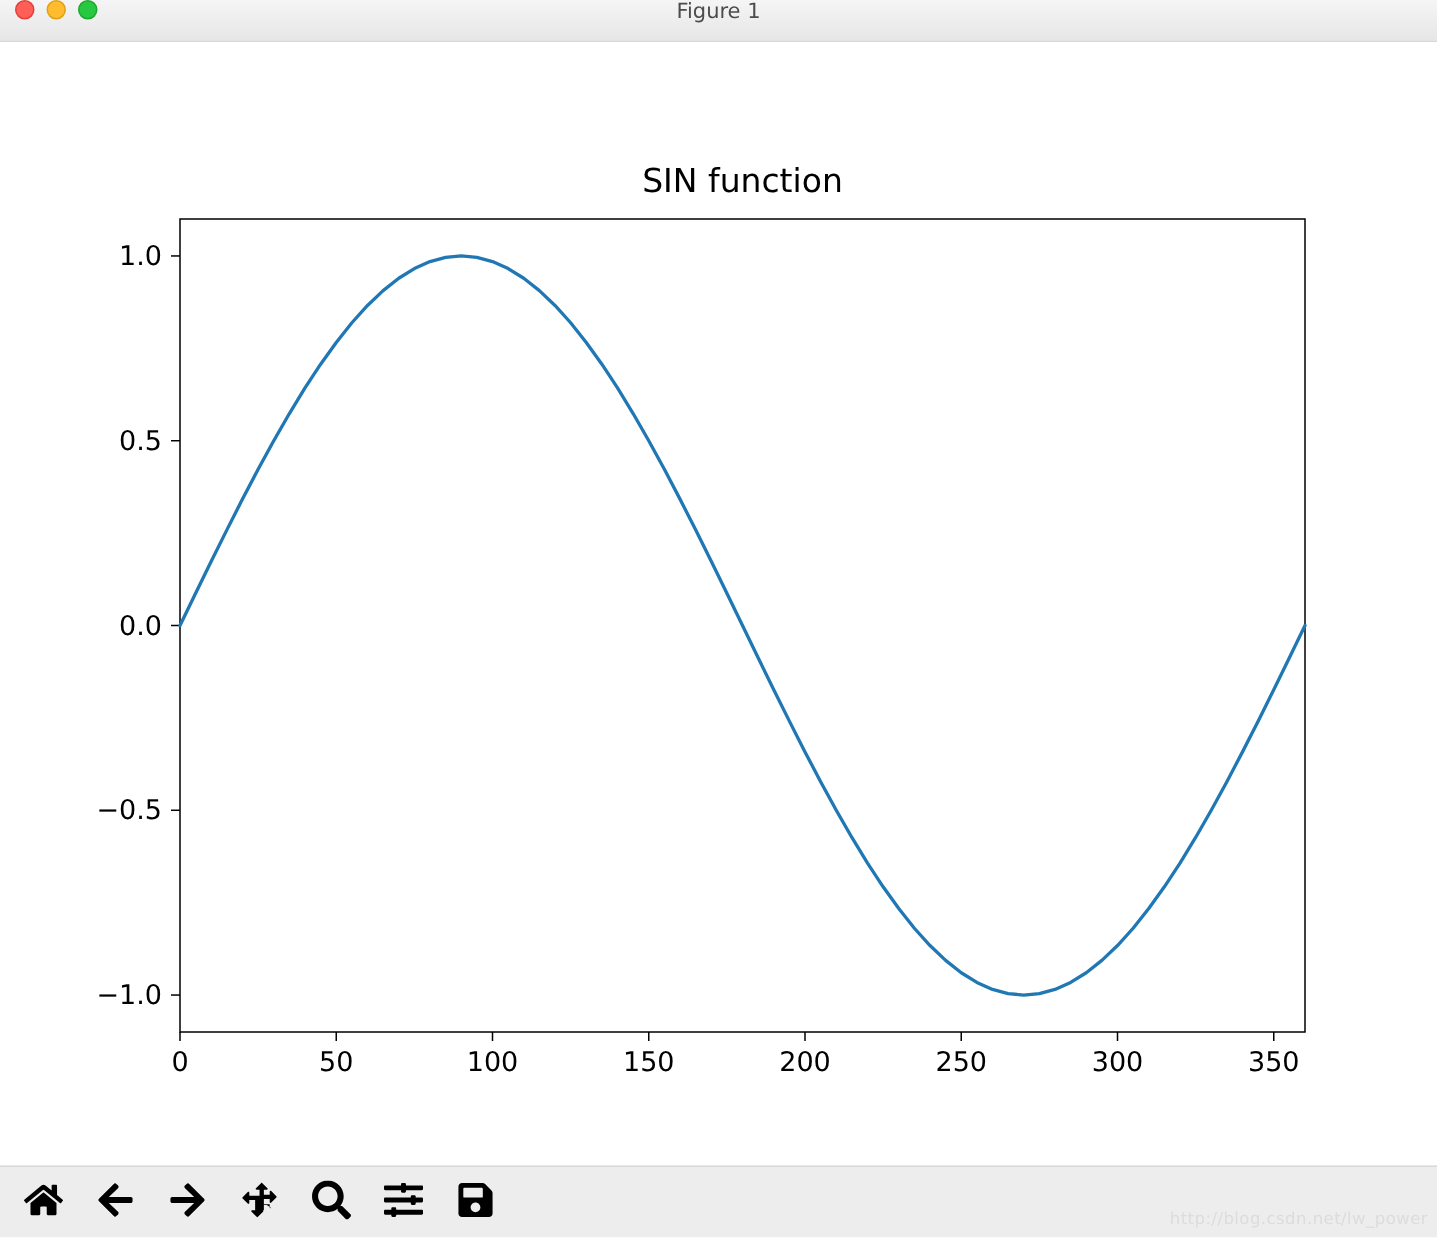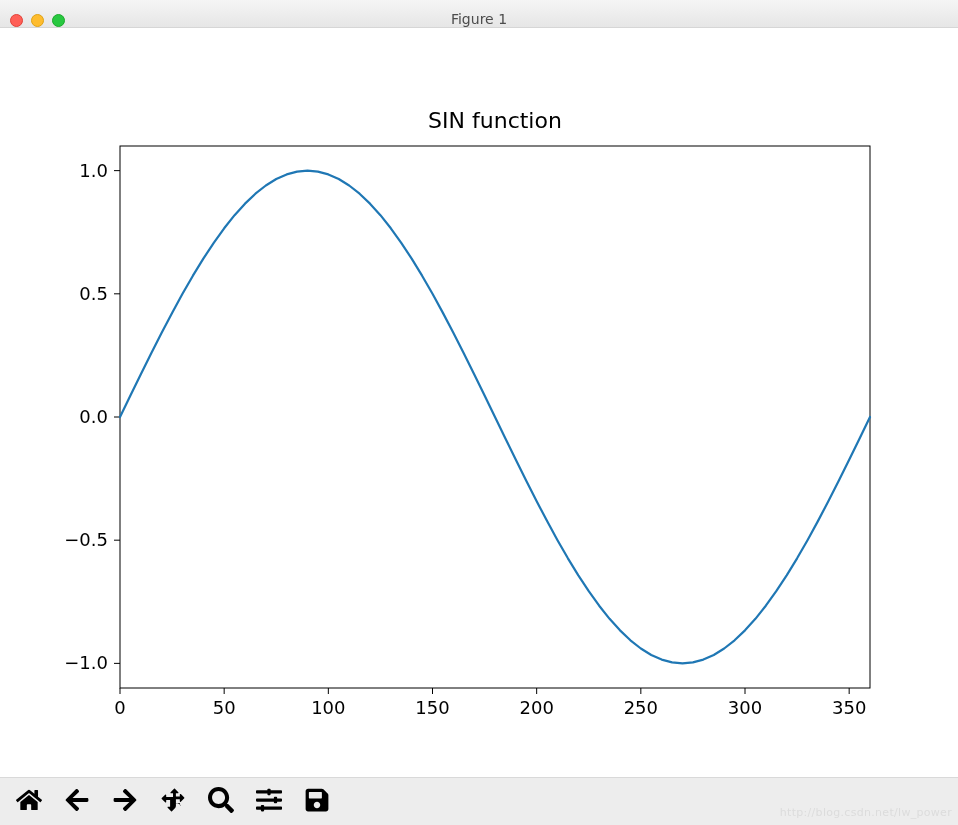--- a/index.html
+++ b/index.html
@@ -11,21 +11,21 @@
       display: flex;
       flex-direction: column;
       overflow: hidden;
     }
     
     .titlebar {
       height: 28px;
       background: linear-gradient(180deg, #f5f5f5 0%, #e6e6e6 100%);
       border-bottom: 1px solid #d6d6d6;
       display: flex;
-      align-items: flex-end;
+      align-items: flex-start;
       position: relative;
     }
     .traffic-lights {
       display: flex;
       gap: 8px;
       margin-left: 10px;
     }
     .light {
       width: 13px;
       height: 13px;

